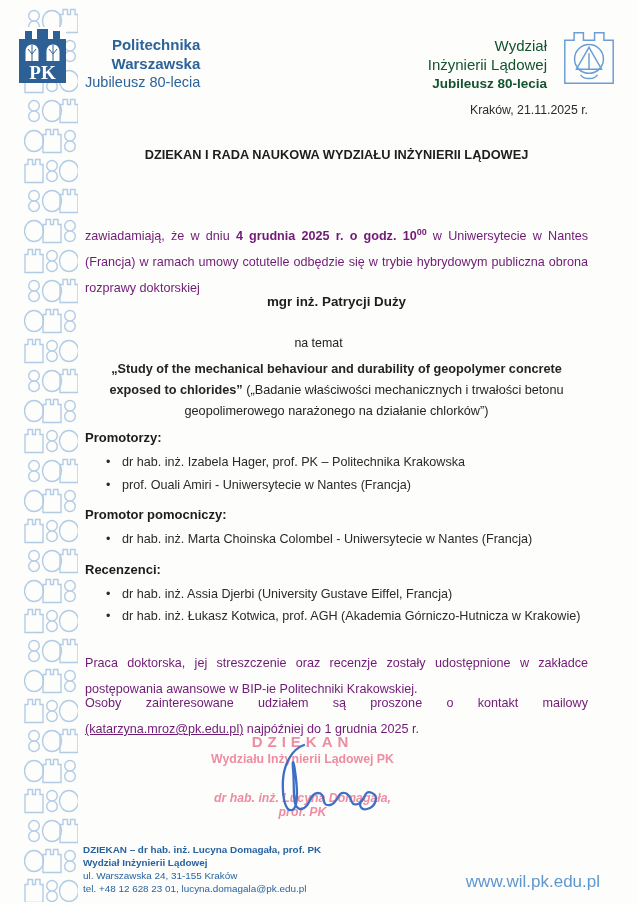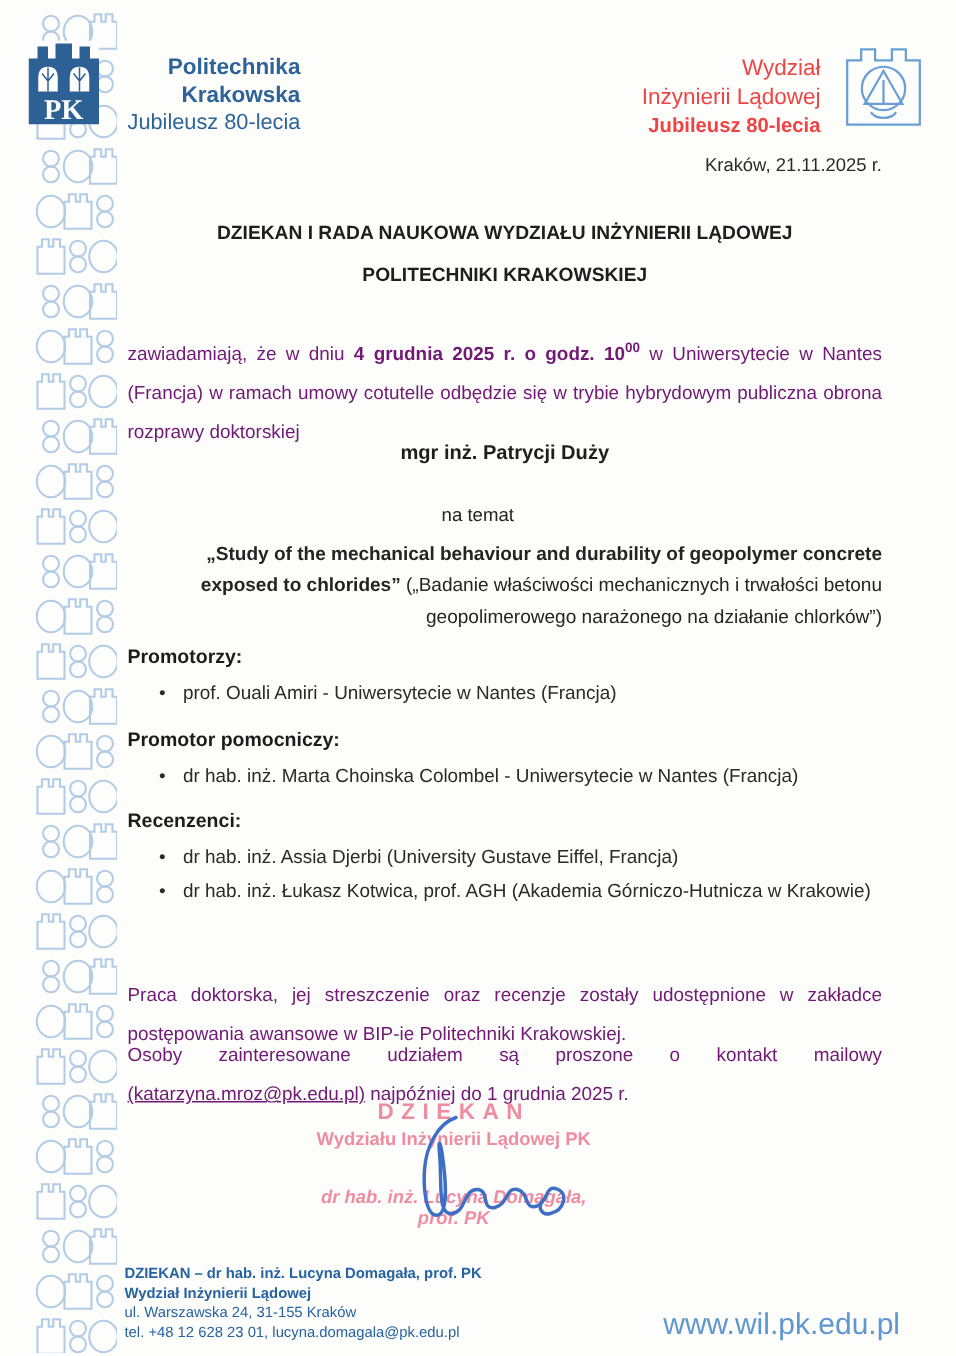--- a/index.html
+++ b/index.html
@@ -14,39 +14,39 @@
 
   
   .pk-logo{position:absolute;left:19px;top:27px;}
 
   
   .hdr-left{position:absolute;left:85px;top:35px;color:#2d6399;line-height:19px;text-align:right;}
   .hdr-left .b{font-weight:bold;font-size:15px;}
   .hdr-left .r{font-size:14.5px;}
 
   
-  .hdr-right{position:absolute;right:90px;top:36px;text-align:right;color:#ef4444;line-height:19px;}
+  .hdr-right{position:absolute;right:90px;top:36px;text-align:right;color:#14532d;line-height:19px;}
   .hdr-right .r{font-size:15px;}
   .hdr-right .b{font-weight:bold;font-size:13.5px;}
   .wil-logo{position:absolute;left:558px;top:31px;}
 
   .date-line{position:absolute;top:103px;left:85px;width:503px;text-align:right;font-size:12.3px;color:#2b2b2b;}
 
   .doc-heading{position:absolute;top:147px;left:85px;width:503px;text-align:center;
     font-weight:bold;font-size:12.8px;color:#1e1e1e;}
   .doc-heading div{margin-bottom:13px;}
 
   .para{font-size:12.6px;line-height:26px;text-align:justify;color:#701a75;}
   .lead{position:absolute;top:219px;left:85px;width:503px;}
   .lead b sup{font-size:9px;}
 
   .candidate{position:absolute;top:294px;left:85px;width:503px;text-align:center;
     font-weight:bold;font-size:13.4px;color:#1e1e1e;}
   .topic-label{position:absolute;top:336px;left:67px;width:503px;text-align:center;font-size:12.4px;}
-  .thesis{position:absolute;top:359px;left:85px;width:503px;text-align:right;
+  .thesis{position:absolute;top:359px;left:85px;width:503px;text-align:center;
     font-size:12.7px;line-height:21px;color:#242424;}
   .thesis .b{font-weight:bold;}
 
   .roles{position:absolute;top:430px;left:85px;width:503px;font-size:12.6px;color:#2a2a2a;}
   .role-h{font-weight:bold;font-size:13px;color:#1c1c1c;margin:0 0 0 0;}
   .roles ul{margin:7px 0 12px 0;padding:0;list-style:none;}
   .roles li{position:relative;padding-left:37px;margin-bottom:2px;line-height:20.5px;text-align:justify;}
   .roles li::before{content:"\2022";position:absolute;left:21px;top:0;}
 
   .bip-para{position:absolute;top:650px;left:85px;width:503px;}
@@ -55,21 +55,21 @@
 
   .stamp{position:absolute;top:733px;left:200px;width:205px;text-align:center;color:#ee8da1;}
   .stamp .s1{font-size:15px;font-weight:bold;letter-spacing:5px;margin-bottom:2px;}
   .stamp .s2{font-size:12.3px;font-weight:bold;margin-bottom:25px;}
   .stamp .s3{font-size:12.3px;font-weight:bold;font-style:italic;}
   .signature{position:absolute;left:248px;top:740px;}
 
   .footer-left{position:absolute;left:83px;top:843px;color:#2763a0;font-size:9.9px;line-height:13px;}
   .footer-left .b{font-weight:bold;}
   .footer-site{position:absolute;top:872px;left:85px;width:515px;text-align:right;
-    color:#5f97cf;font-size:20px;}
+    color:#5f97cf;font-size:17px;}
 </style>
 </head>
 <body>
 
 <svg class="border-strip" width="54" height="896" viewBox="0 0 54 896" aria-hidden="true">
   <defs>
     <g id="g8" fill="none" stroke="#b3cce6" stroke-width="1.4">
       <circle cx="0" cy="-5.2" r="5.3"></circle>
         <circle cx="0" cy="5.2" r="5.3"></circle>
     </g>
@@ -116,21 +116,21 @@
   <rect x="0" y="0" width="47" height="56" fill="#ffffff"></rect>
   <path fill="#2d6095" d="M0,12 H6 V4 H13 V12 H18 V2 H29 V12 H34 V4 H41 V12 H47 V56 H0 Z"></path>
   <path fill="#ffffff" d="M6.5,34 V25 Q6.5,17.5 13,17.5 Q19.5,17.5 19.5,25 V34 Z"></path>
   <path fill="#ffffff" d="M27.5,34 V25 Q27.5,17.5 34,17.5 Q40.5,17.5 40.5,25 V34 Z"></path>
   <path stroke="#2d6095" stroke-width="1" fill="none" d="M13,18 V34 M34,18 V34 M9,22 L13,27 M17,22 L13,27 M30,22 L34,27 M38,22 L34,27"></path>
   <text x="23.5" y="52" text-anchor="middle" font-family="Liberation Serif, serif" font-size="19" font-weight="bold" fill="#ffffff">PK</text>
 </svg>
 
 <div class="hdr-left">
   <div class="b">Politechnika</div>
-  <div class="b">Krakowska</div>
+  <div class="b">Warszawska</div>
   <div class="r">Jubileusz 80-lecia</div>
 </div>
 
 <div class="hdr-right">
   <div class="r">Wydział</div>
   <div class="r">Inżynierii Lądowej</div>
   <div class="b">Jubileusz 80-lecia</div>
 </div>
 
 <svg class="wil-logo" width="62" height="54" viewBox="0 0 56 58" aria-hidden="true">
@@ -140,34 +140,34 @@
     <path d="M28,17.5 L41.5,41 H14.5 Z"></path>
     <path d="M28,24 V41"></path>
     <path d="M19,47 A9.5,6 0 0 0 37,47"></path>
   </g>
 </svg>
 
 <div class="date-line">Kraków, 21.11.2025 r.</div>
 
 <div class="doc-heading">
   <div>DZIEKAN I RADA NAUKOWA WYDZIAŁU INŻYNIERII LĄDOWEJ</div>
-  <div>POLITECHNIKI KRAKOWSKIEJ</div>
 </div>
 
 <div class="para lead"><span>zawiadamiają, że w dniu </span><b><span>4 grudnia 2025 r. o godz. 10</span><sup>00</sup></b><span> w Uniwersytecie w Nantes (Francja) w ramach umowy cotutelle odbędzie się w trybie hybrydowym publiczna obrona rozprawy doktorskiej</span></div>
 
 <div class="candidate">mgr inż. Patrycji Duży</div>
 
 <div class="topic-label">na temat</div>
 
 <div class="thesis"><span class="b">„Study of the mechanical behaviour and durability of geopolymer concrete exposed to chlorides”</span><span> („Badanie właściwości mechanicznych i trwałości betonu geopolimerowego narażonego na działanie chlorków”)</span></div>
 
 <div class="roles">
   <div class="role-h">Promotorzy:</div>
   <ul>
+    <li>dr hab. inż. Izabela Hager, prof. PK – Politechnika Krakowska</li>
     <li>prof. Ouali Amiri - Uniwersytecie w Nantes (Francja)</li>
   </ul>
   <div class="role-h">Promotor pomocniczy:</div>
   <ul>
     <li>dr hab. inż. Marta Choinska Colombel - Uniwersytecie w Nantes (Francja)</li>
   </ul>
   <div class="role-h">Recenzenci:</div>
   <ul>
     <li>dr hab. inż. Assia Djerbi (University Gustave Eiffel, Francja)</li>
     <li>dr hab. inż. Łukasz Kotwica, prof. AGH (Akademia Górniczo-Hutnicza w Krakowie)</li>

